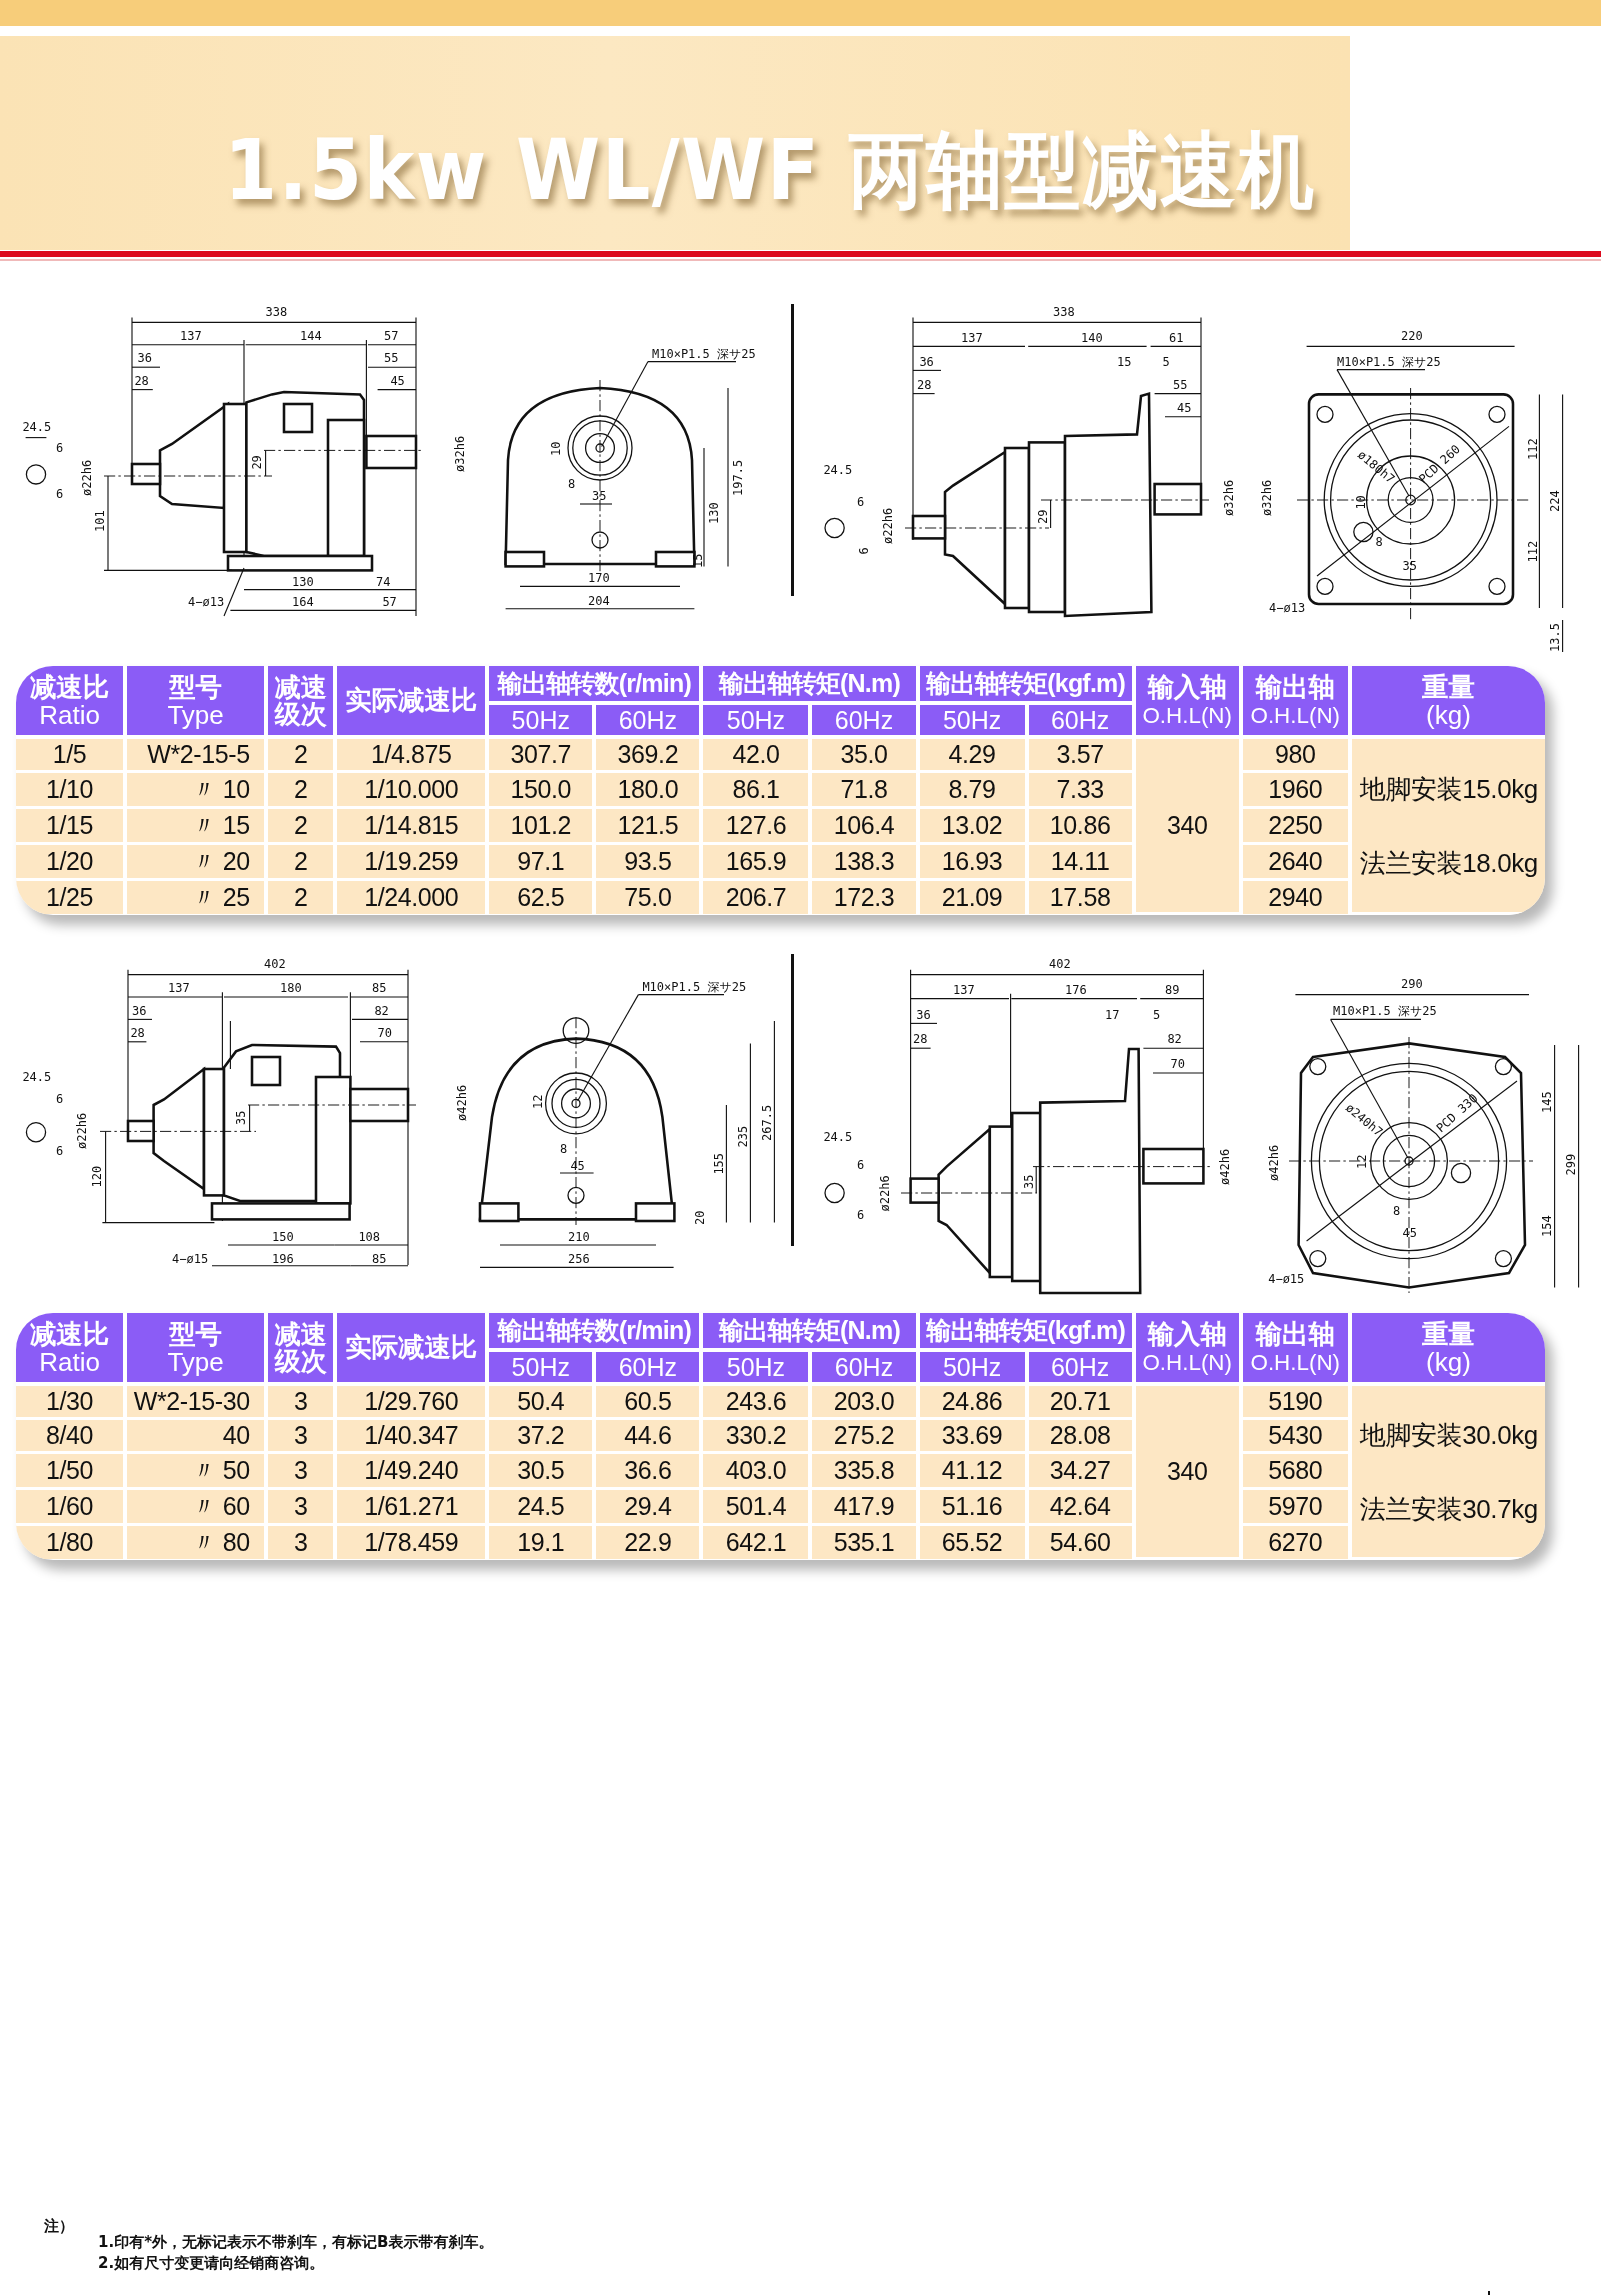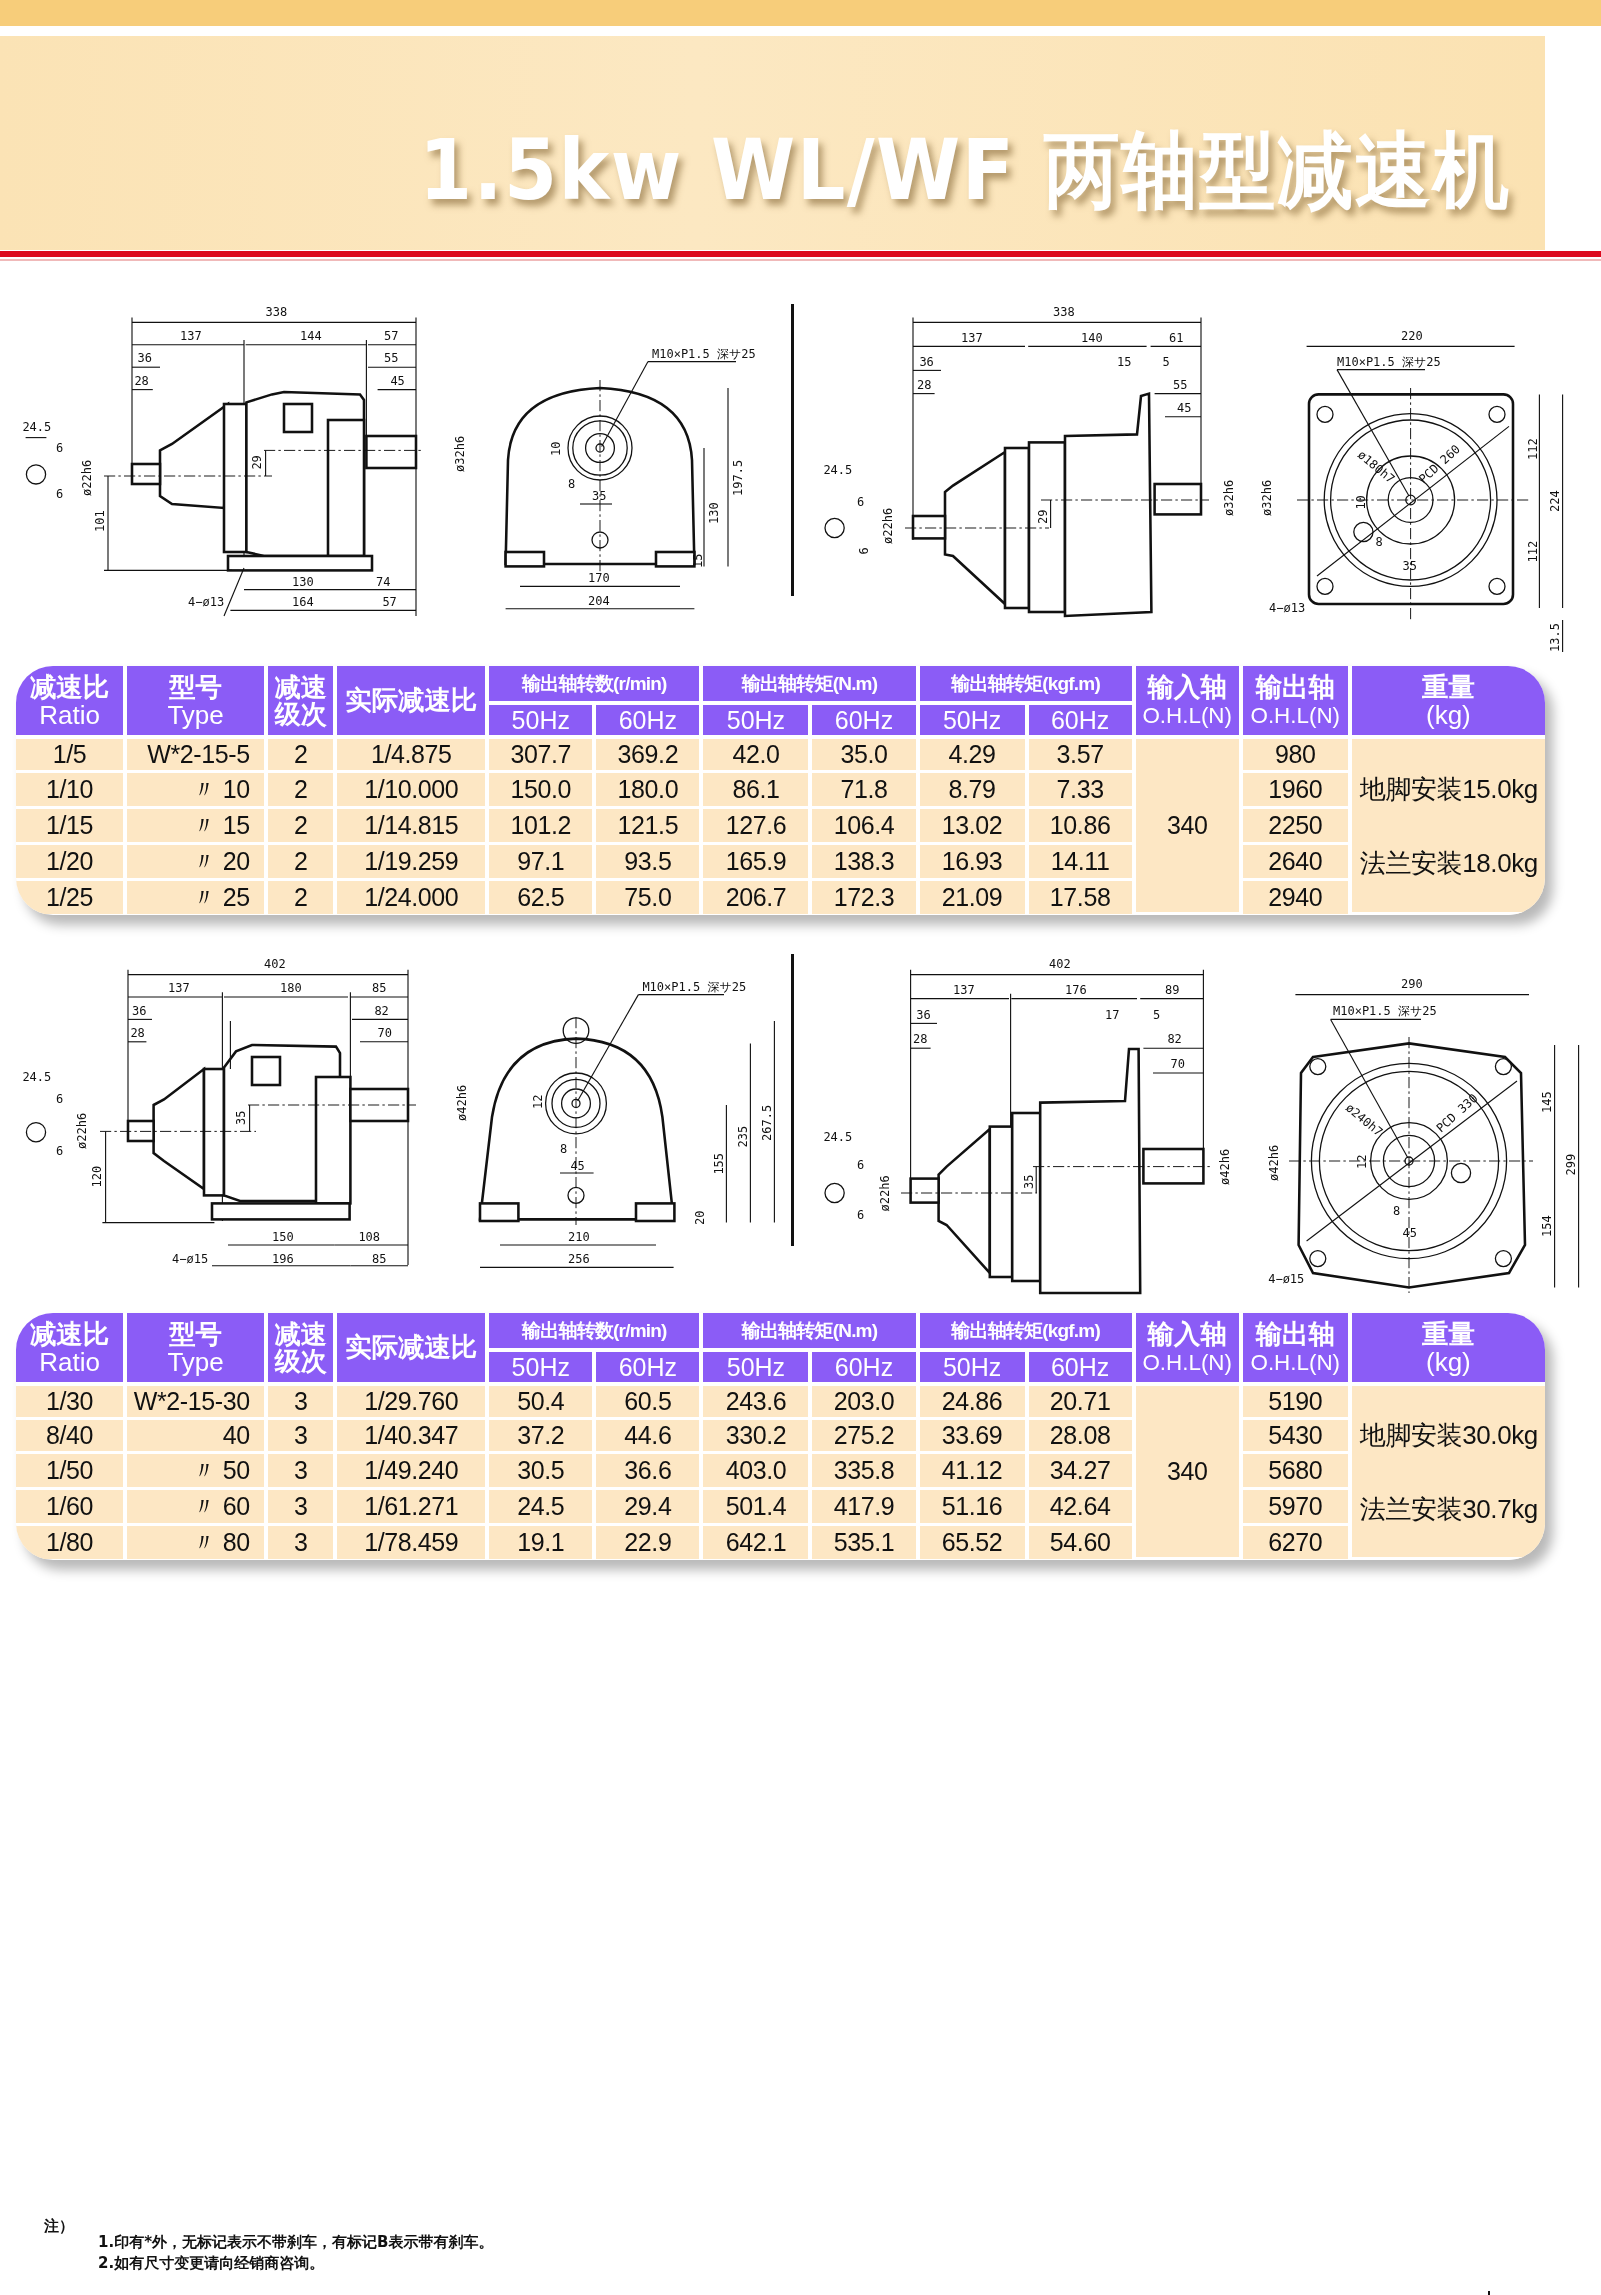--- a/index.html
+++ b/index.html
@@ -1,21 +1,21 @@
 <!DOCTYPE html>
 <html style="font-size:13px"><head>
 <meta charset="utf-8">
 <style>
   * { box-sizing: border-box; margin: 0; padding: 0; }
   html, body { width: 1601px; height: 2295px; background: #ffffff; overflow: hidden; }
   body { position: relative; font-family: "DejaVu Sans", "Liberation Sans", sans-serif; color: #111; }
 
   
   .top-band { position: absolute; left: 0; top: 0; width: 1601px; height: 26px; background: #f7cd7a; }
-  .hero { position: absolute; left: 0; top: 36px; width: 1545px; height: 214px;
+  .hero { position: absolute; left: 0; top: 36px; width: 1350px; height: 214px;
           background: linear-gradient(90deg, #fbe3b5 0%, #fce8c2 45%, #fbe2b2 100%); }
   .hero-title { position: absolute; right: 34px; top: 80px; font-family: "DejaVu Sans", sans-serif;
                 font-weight: bold; font-size: 83px; letter-spacing: 1.6px; color: #ffffff;
                 text-shadow: 4.8px 6.4px 8px rgba(120,90,40,0.55); transform: scaleX(0.92); transform-origin: right center; }
   .red-rule { position: absolute; left: 0; top: 251px; width: 1601px; height: 5.6px; background: #dc0a1e; }
   .red-rule-thin { position: absolute; left: 0; top: 259px; width: 1601px; height: 1.6px; background: #f0b9b9; }
 
   
   .drawing { position: absolute; text-align: right; }
   .drawing svg { width: 100%; height: 100%; overflow: visible; }
@@ -27,21 +27,21 @@
   svg .cl { stroke: #111; stroke-width: 1.2; stroke-dasharray: 14 4 3 4; fill: none; }
 
   
   .spec-table-wrap { position: absolute; left: 16px; width: 1529px; border-radius: 37px 37px 37px 37px;
                      box-shadow: 8px 9.6px 11.2px rgba(0,0,0,0.28); overflow: hidden; background: #fff; }
   table.spec { border-collapse: collapse; width: 100%; table-layout: fixed;
                font-family: "Liberation Sans", "DejaVu Sans", sans-serif; }
   table.spec th { background: #8b5cf6; color: #ffffff; font-weight: bold; font-size: 26.4px; line-height: 29px;
                   border: 4px solid #ffffff; padding: 0; text-align: center; vertical-align: middle; }
   table.spec th.sub { font-size: 25px; font-weight: normal; height: 34px; }
-  table.spec th.h2 { font-size: 19px; letter-spacing: -0.8px; }
+  table.spec th.h2 { font-size: 25px; letter-spacing: -0.8px; }
   table.spec th .en { font-weight: normal; font-size: 26px; display: block; line-height: 27px; }
   table.spec td { background: #fde7c4; font-size: 25px; height: 34px; text-align: center; vertical-align: middle;
                   border: 4px solid #ffffff; border-top-width: 3.2px; border-bottom-width: 3.2px; padding: 0; color: #111;
                   letter-spacing: -0.4px; }
   table.spec td.type { text-align: right; padding-right: 14.4px; }
   table.spec td.weight { font-size: 26px; text-align: left; padding-left: 8px; line-height: 74px; white-space: nowrap; }
   table.spec tr > :first-child { border-left: 0; }
   table.spec tr > :last-child { border-right: 0; }
   table.spec thead tr:first-child > th { border-top: 0; }
   table.spec tbody tr:last-child > td { border-bottom: 0; }

